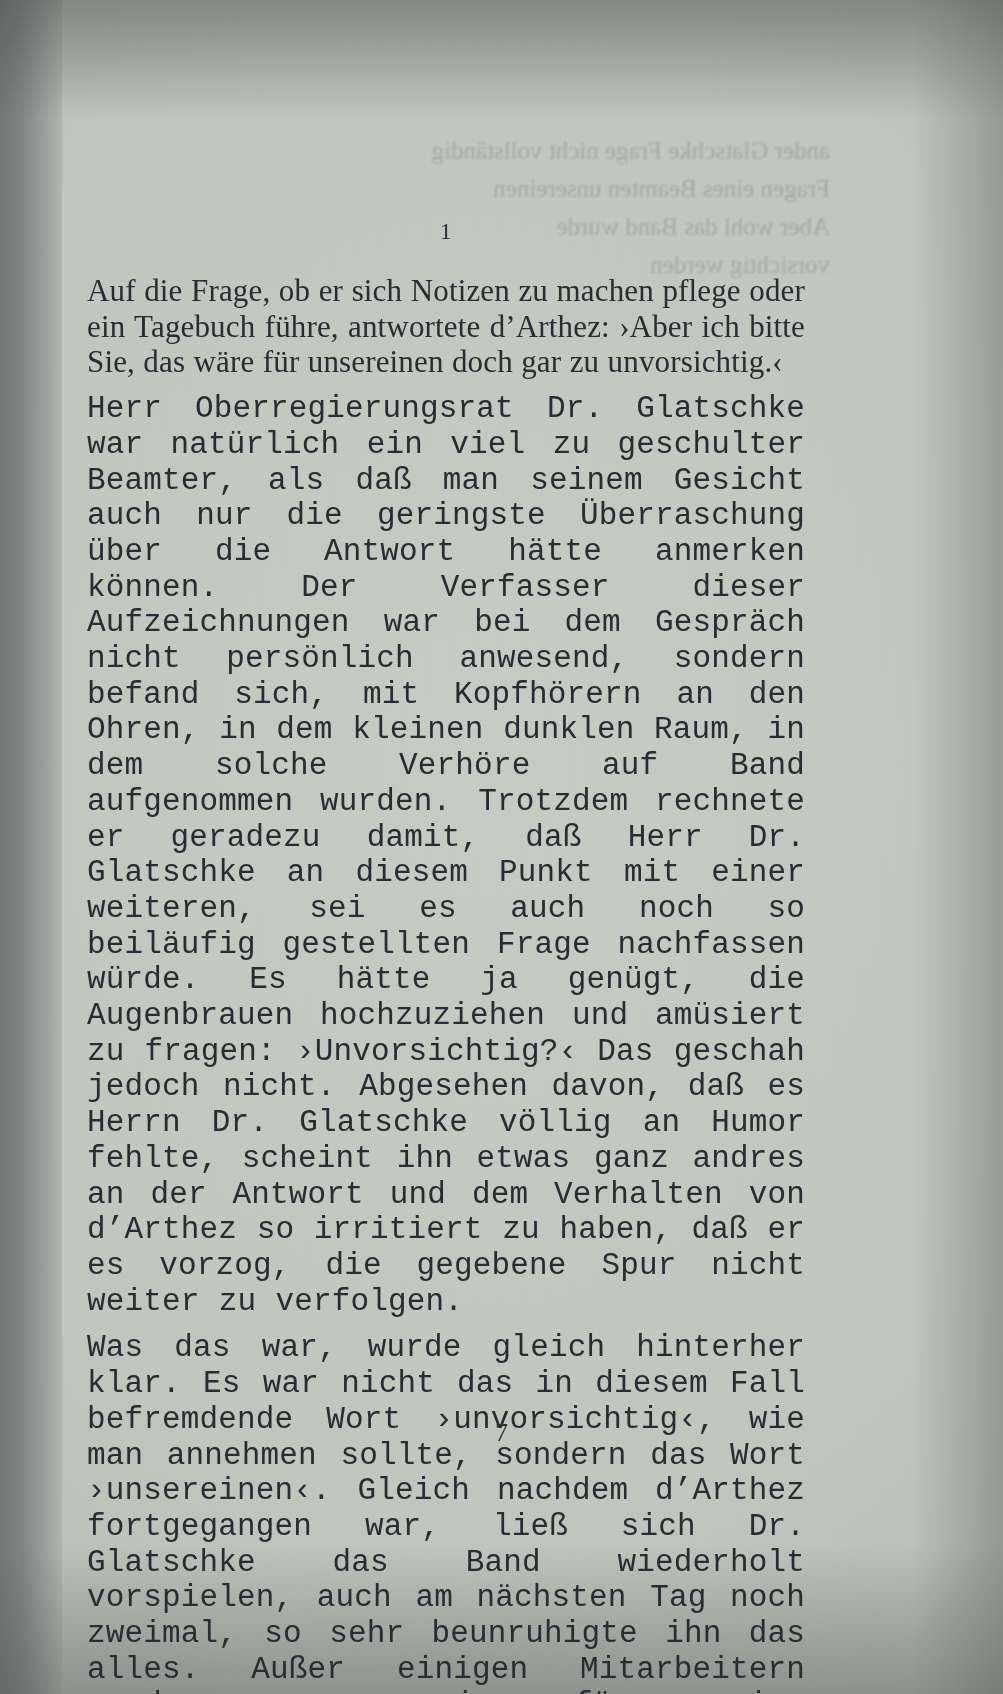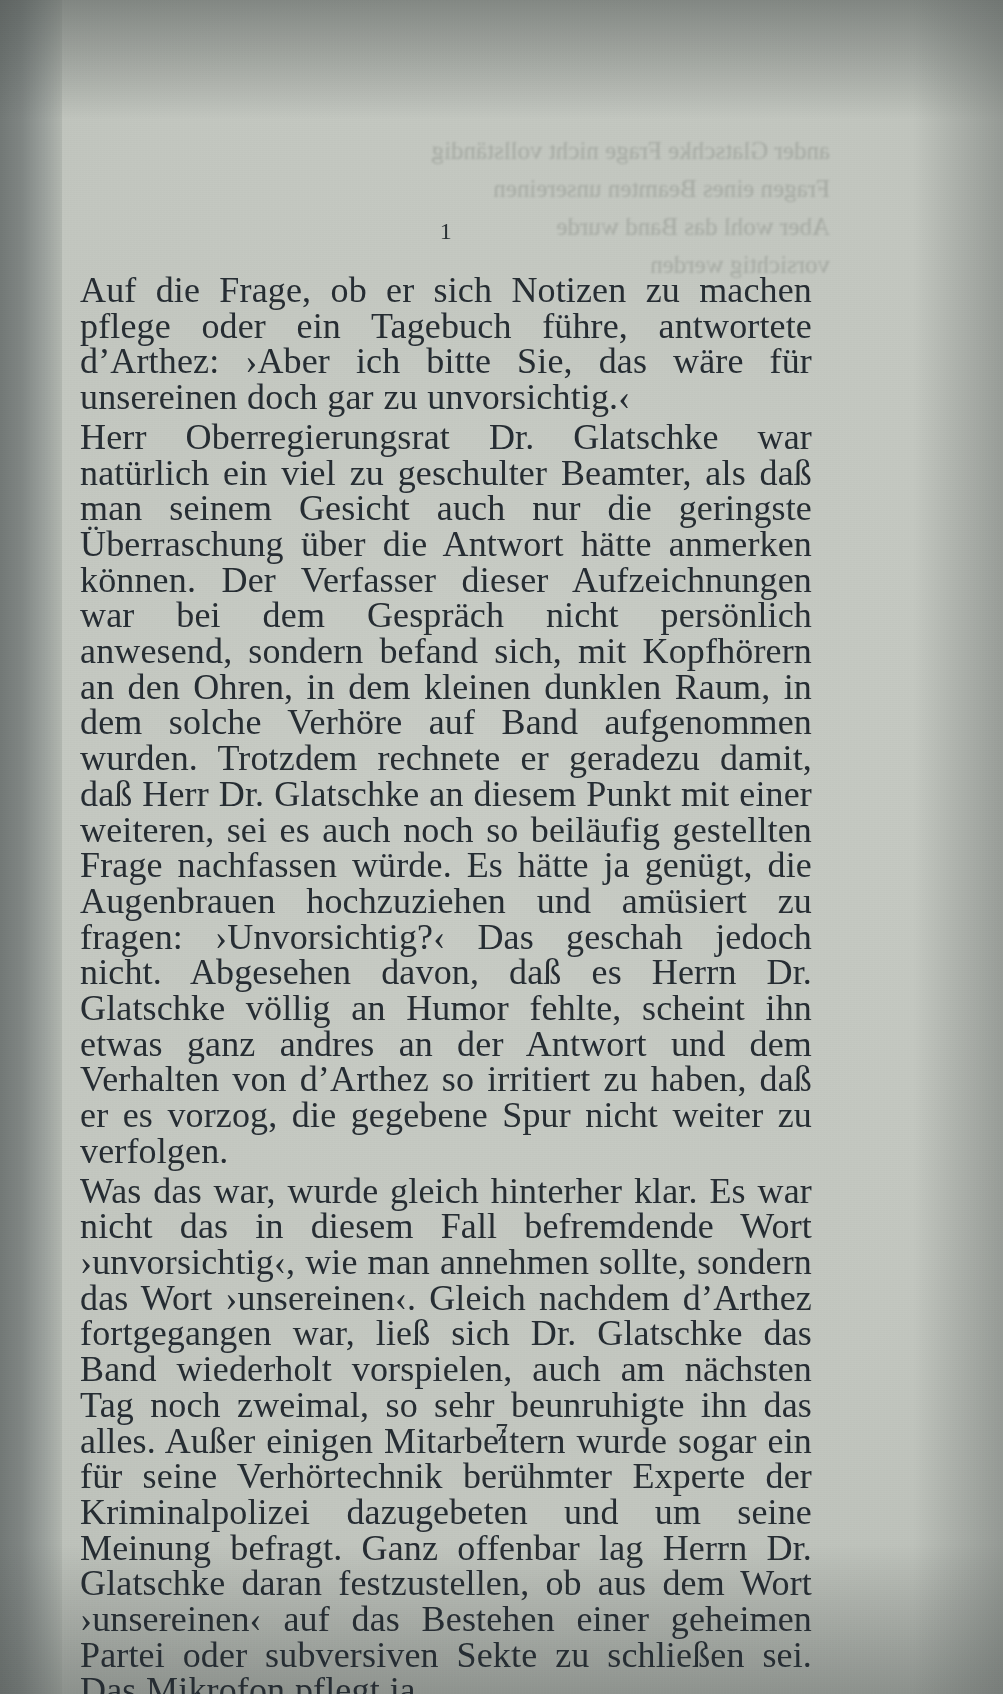--- a/index.html
+++ b/index.html
@@ -80,32 +80,33 @@
   }
   .chapter-number {
     text-align: center;
     font-size: 24px;
     color: #2b3236;
     letter-spacing: .5px;
     margin: 0 0 28px 0;
     font-family: "Liberation Serif", serif;
   }
   p.body {
-    margin: 4px;
-    font-size: 36px;
+    margin: 11px;
+    font-size: 31px;
     line-height: 35.7px;
     color: #262d33;
     text-align: justify;
     text-justify: inter-word;
     letter-spacing: .15px;
     word-spacing: .5px;
     font-family: "Liberation Serif", serif;
   }
   p.body + p.body {
     margin-top: 0px;
+    font-family: Liberation Mono, monospace;
   }
   .folio {
     position: absolute;
     left: 0;
     top: 1418px;
     width: 1003px;
     text-align: center;
     font-size: 26px;
     color: #2b3236;
     font-family: "Liberation Serif", serif;

